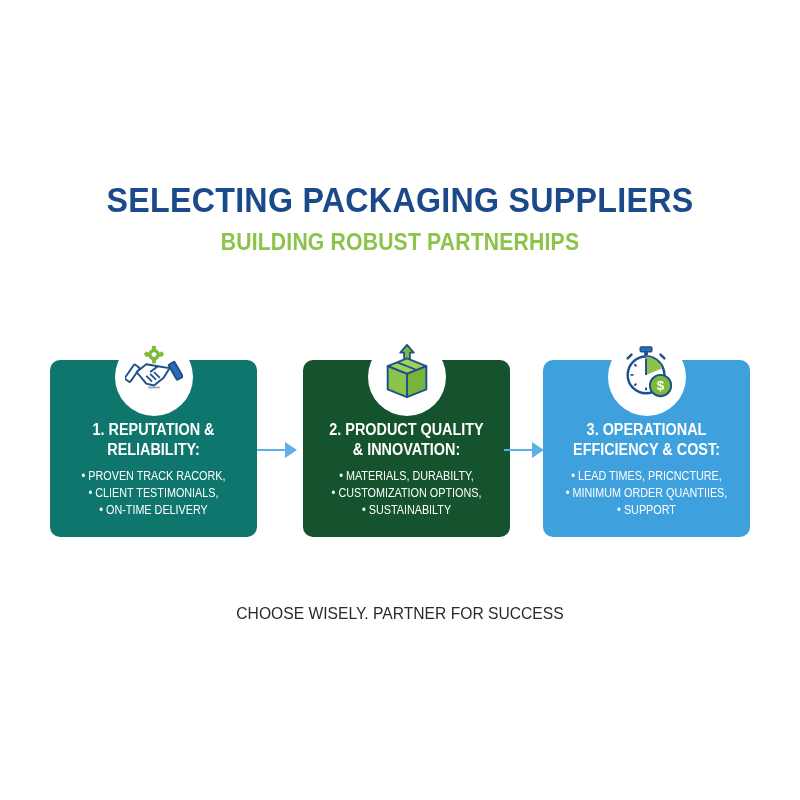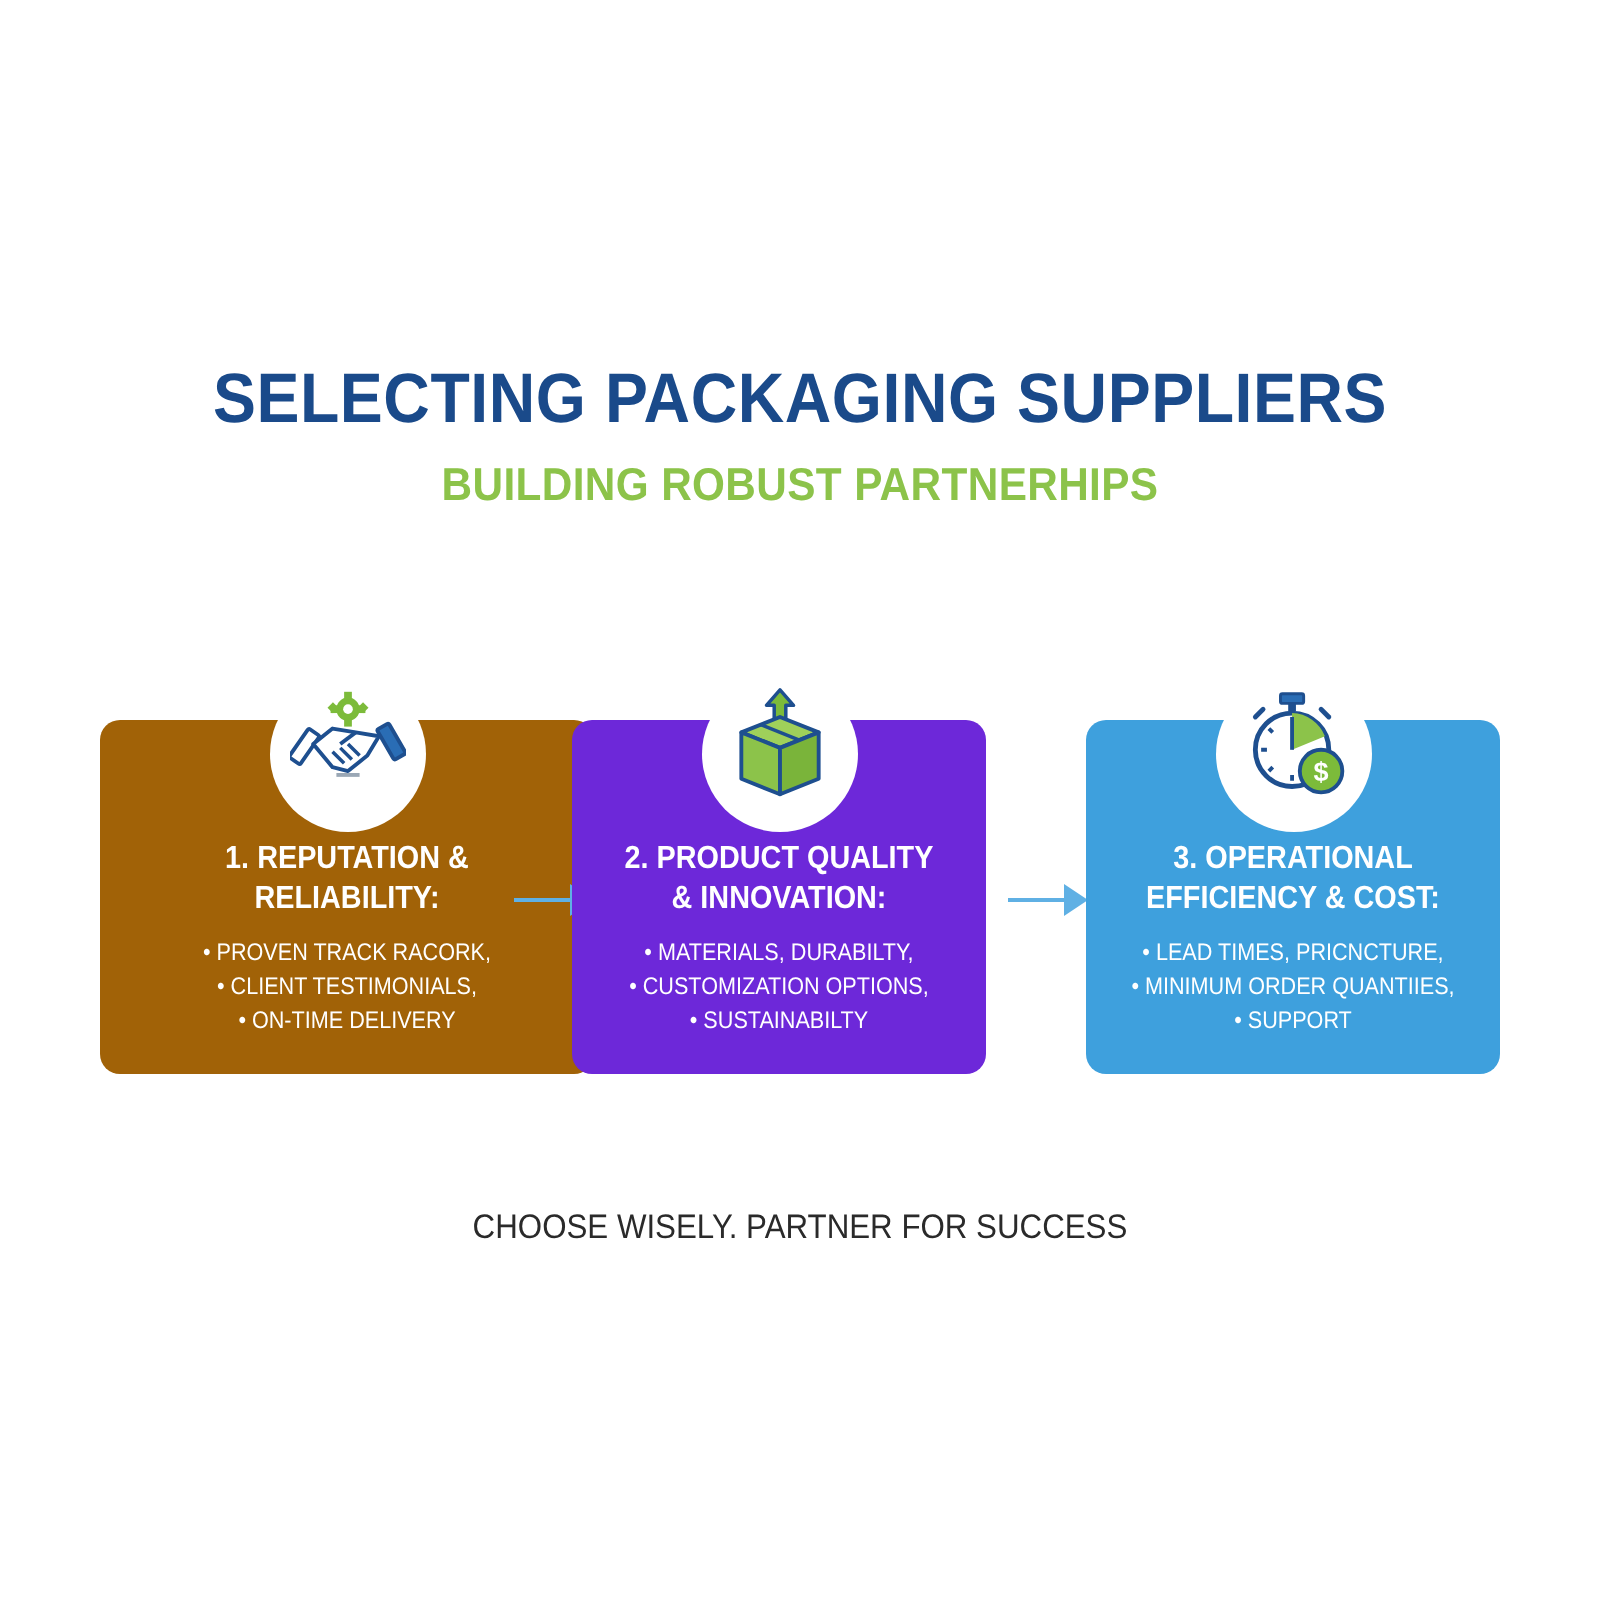--- a/index.html
+++ b/index.html
@@ -40,22 +40,22 @@
     }
     .card {
       position: absolute;
       top: 360px;
       width: 207px;
       height: 177px;
       border-radius: 10px;
       color: #ffffff;
       text-align: center;
     }
-    .card.c1 { left: 50px; background: #a16207; padding-left: 40px; }
-    .card.c2 { left: 286px; background: #6d28d9; }
+    .card.c1 { left: 50px; background: #0f766e; }
+    .card.c2 { left: 303px; background: #14532d; }
     .card.c3 { left: 543px; background: #3ea0dd; }
 
     .icon-wrap {
       position: absolute;
       top: -22px;
       left: 50%;
       margin-left: -39px;
       width: 78px;
       height: 78px;
       border-radius: 50%;

